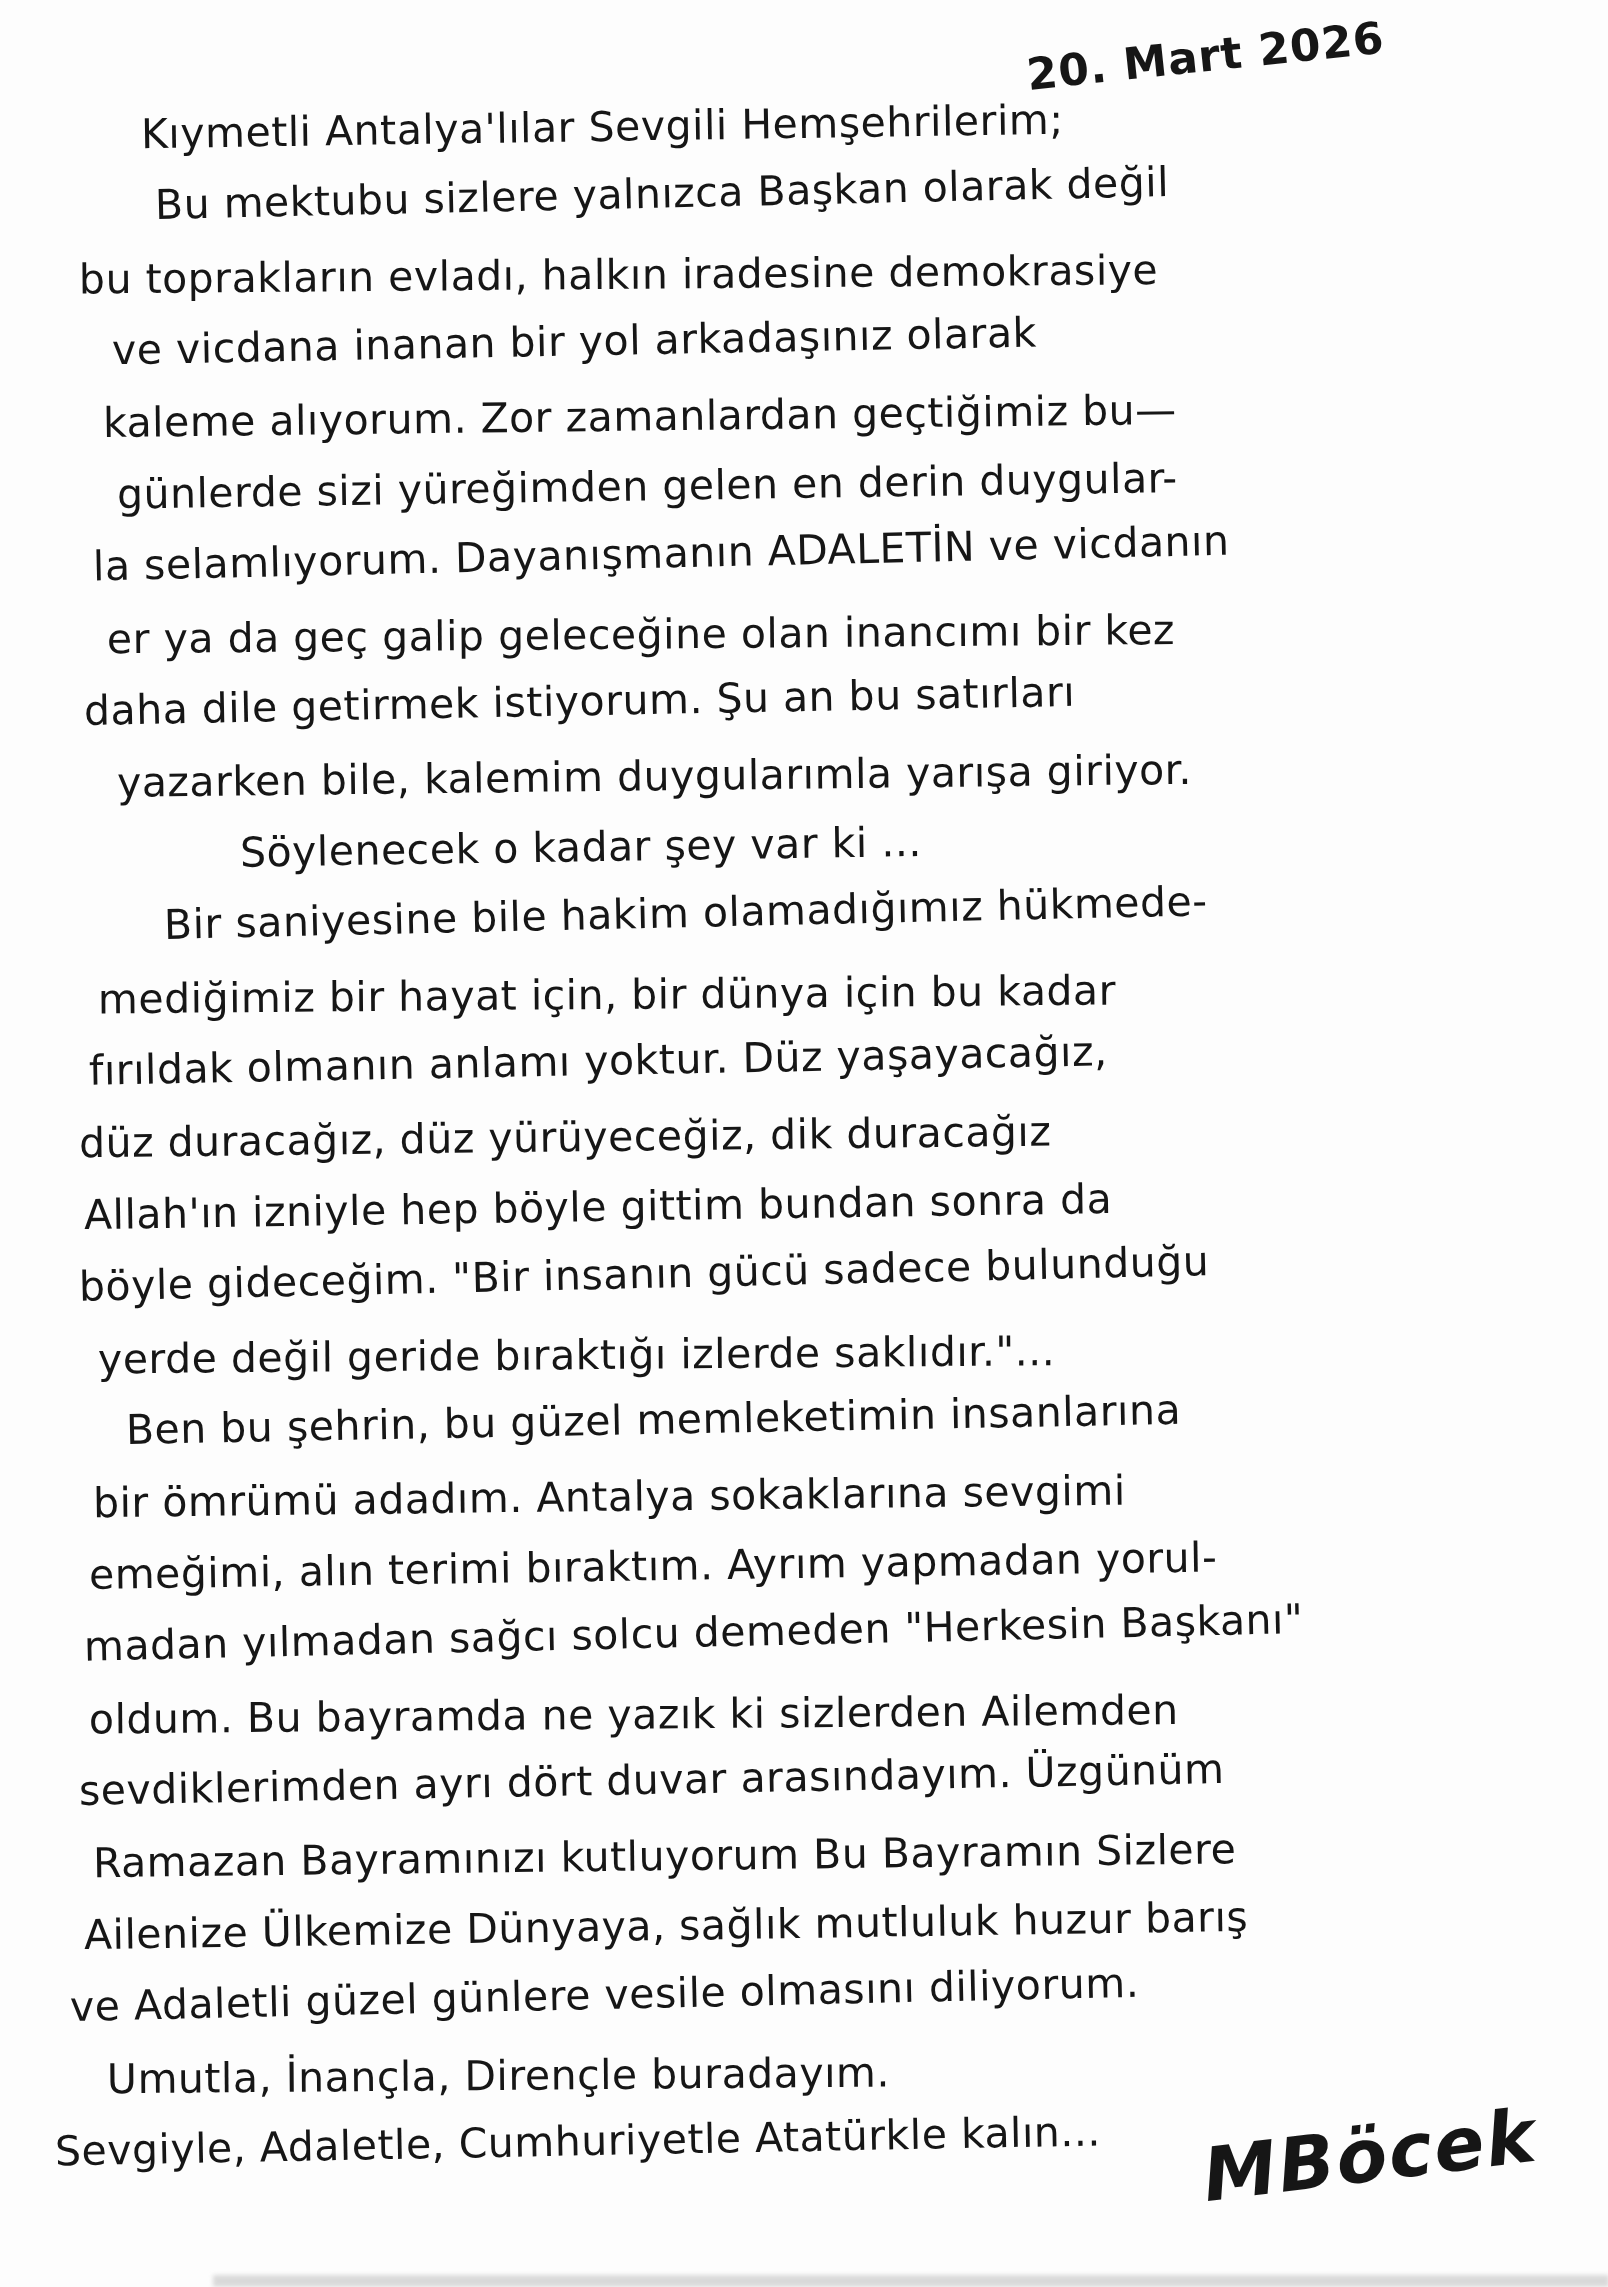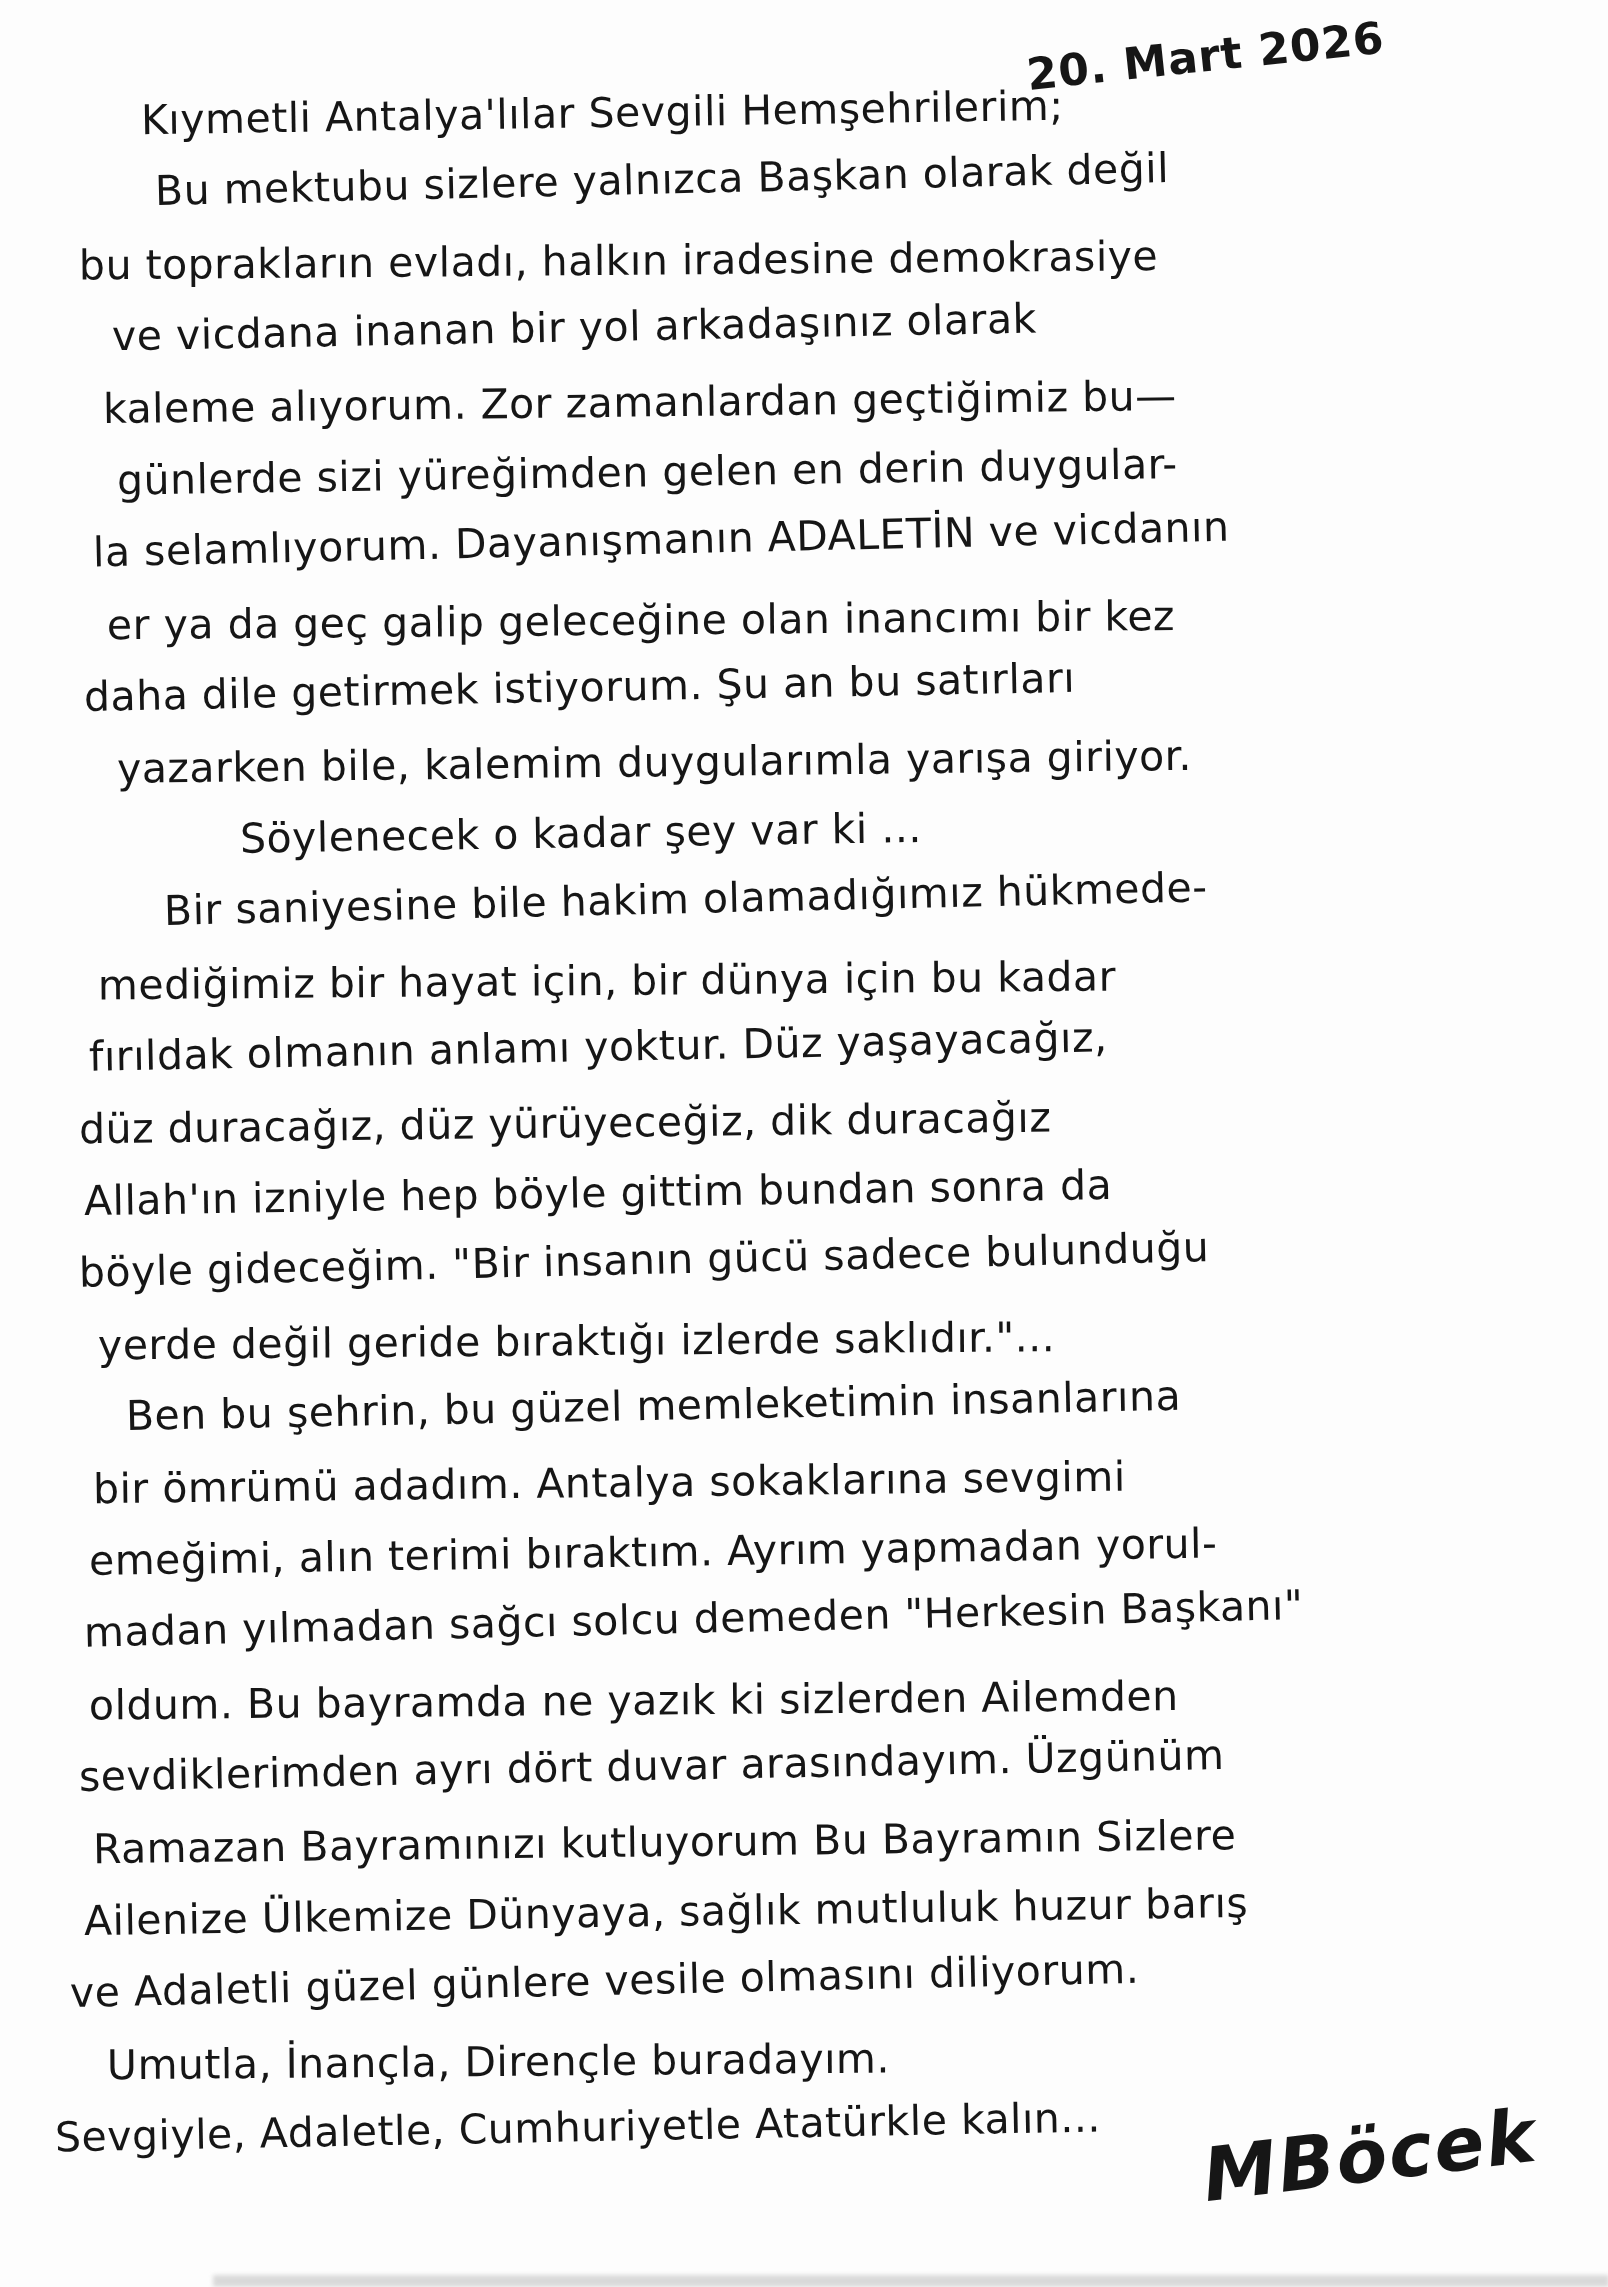--- a/index.html
+++ b/index.html
@@ -20,21 +20,21 @@
     top:49px;left:1027px;
     font-size:44px;
     font-weight:bold;
     letter-spacing:0.9px;
     transform:rotate(-6deg);
     transform-origin:left center;
     white-space:nowrap;
   }
   .letter-body{
     position:absolute;
-    top:86px;left:26.5px;right:9.5px;
+    top:100px;left:26.5px;right:9.5px;
   }
   .line{
     white-space:nowrap;
     font-size:41px;
     line-height:72px;
     font-weight:500;
     letter-spacing:0.5px;
     transform-origin:left center;
   }
   .signature{

